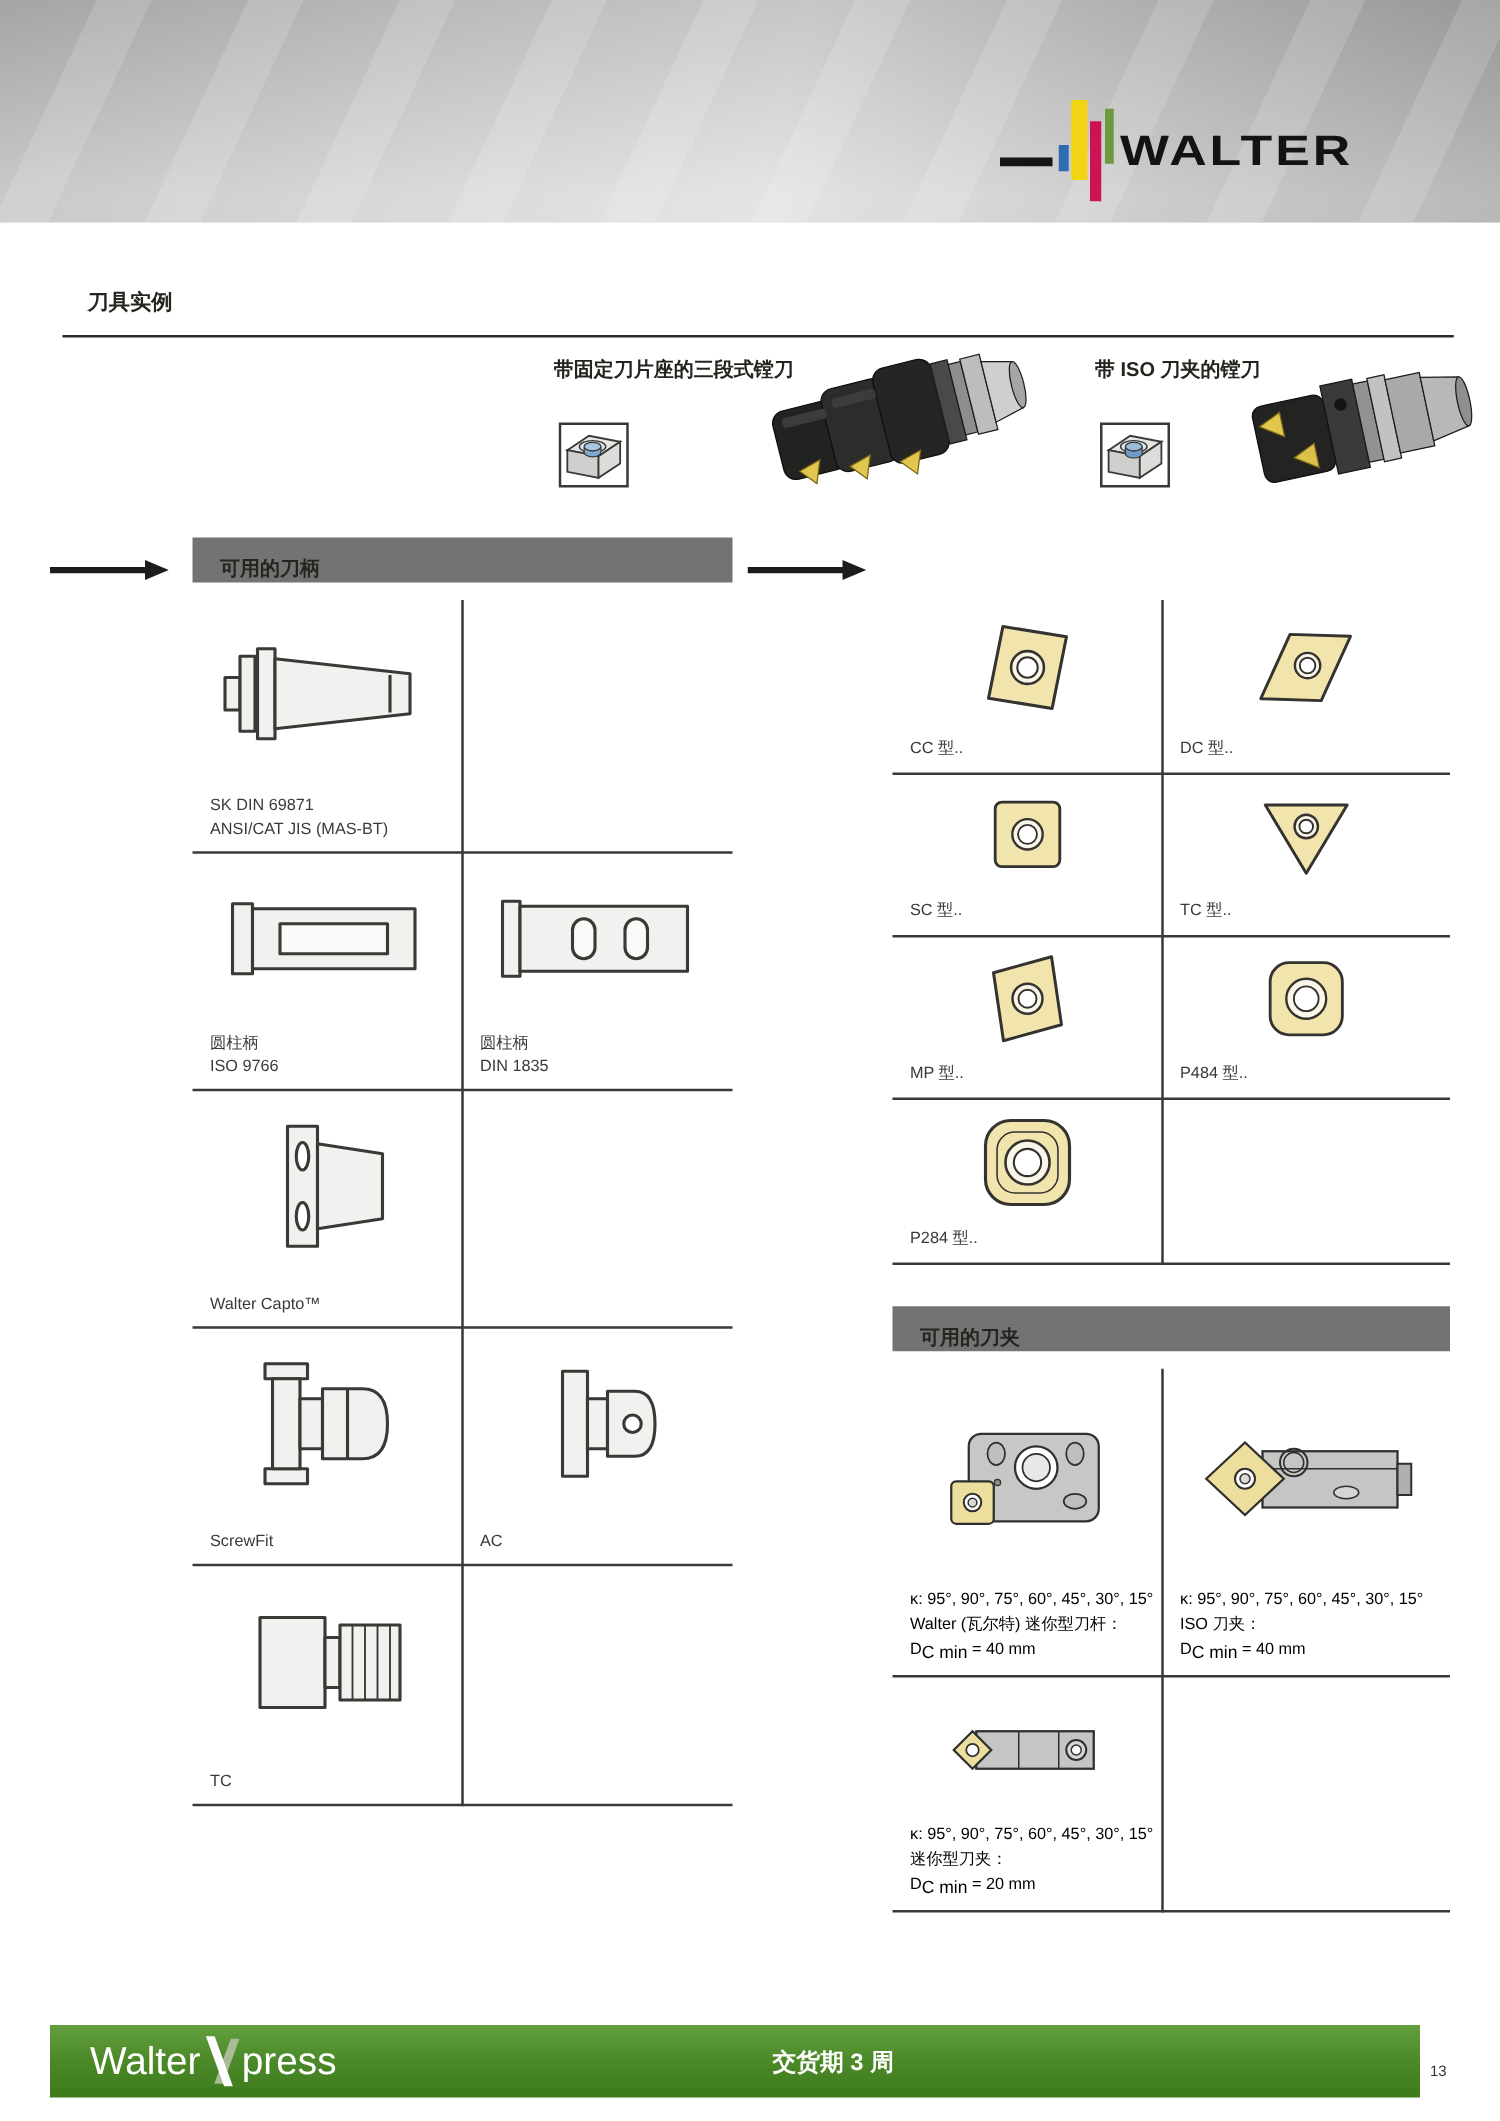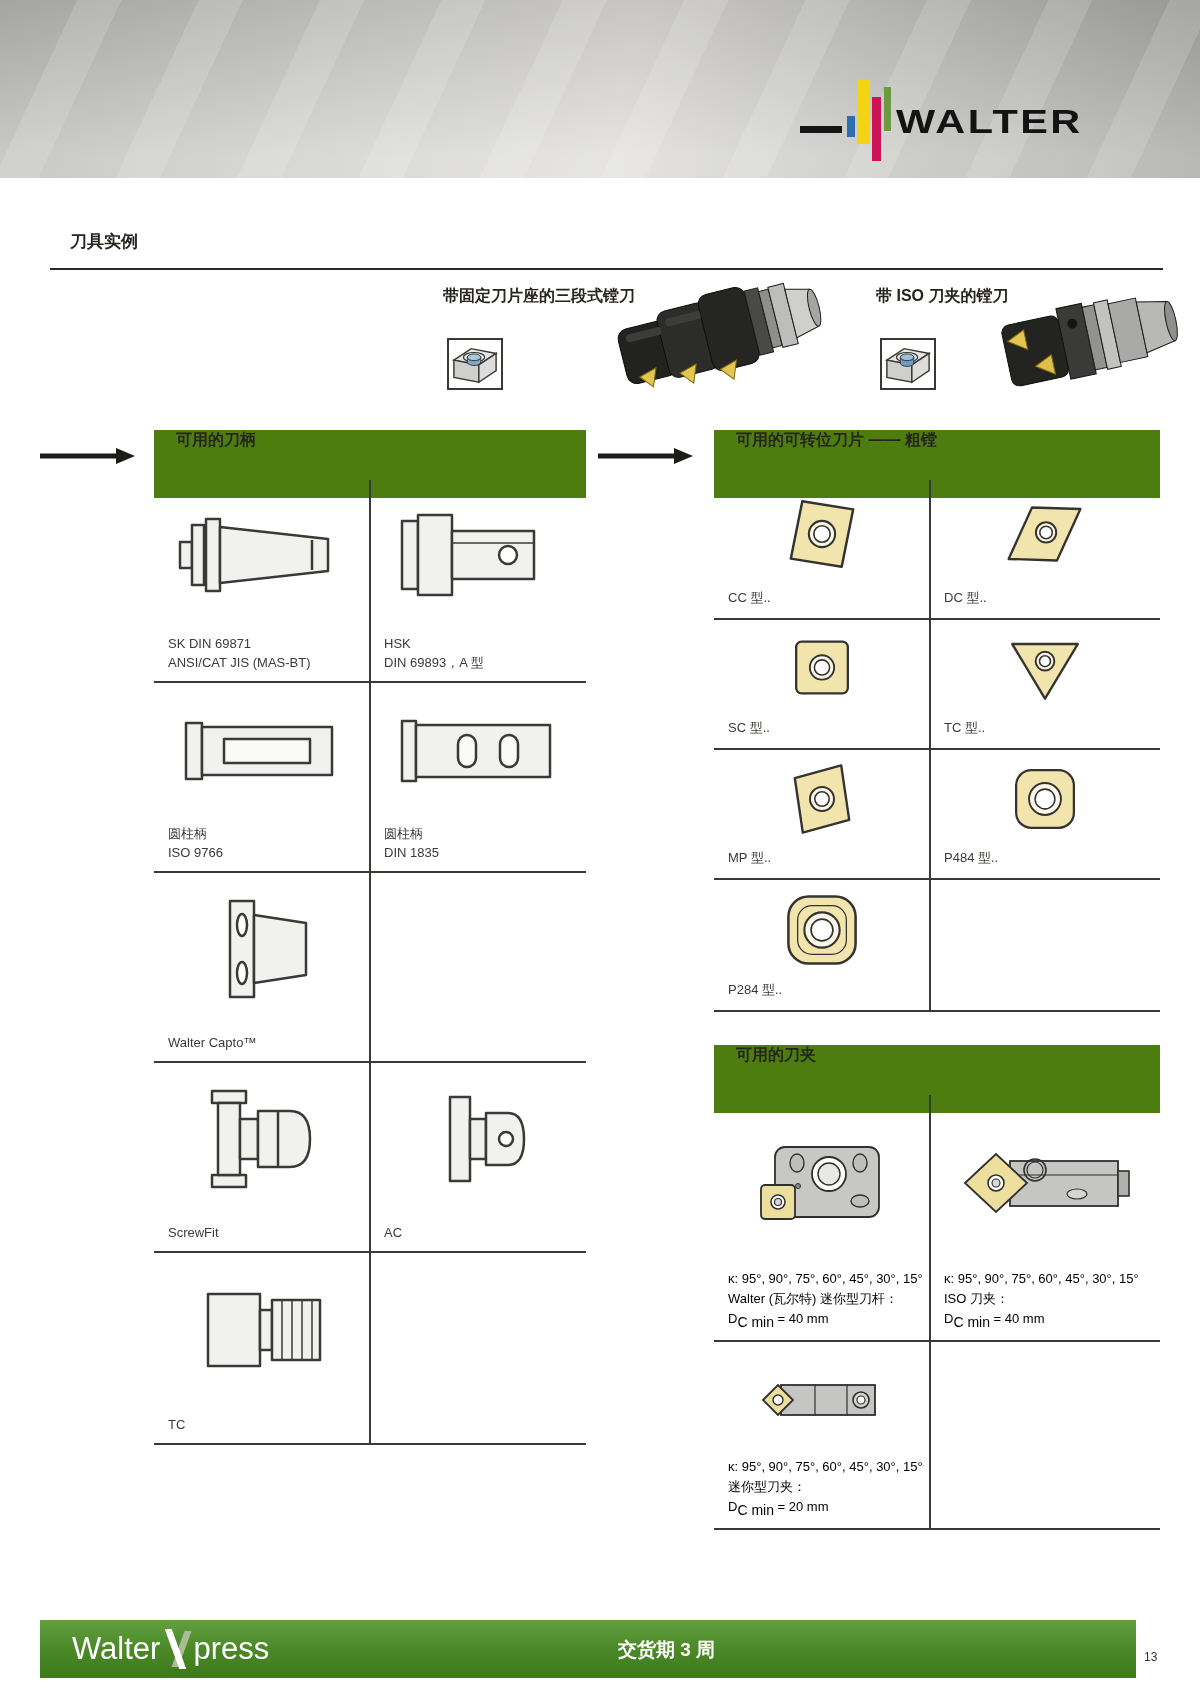--- a/index.html
+++ b/index.html
@@ -28,21 +28,21 @@
 
   
   .example-label { position:absolute; font-size:16px; font-weight:bold; color:#26241e; }
   .icon-box { position:absolute; width:56px; height:52px; background:#fff; border:2px solid #3a3834; box-sizing:border-box; }
   .tool-photo { position:absolute; }
 
   
   .flow-arrow { position:absolute; }
 
   
-  .bar-header { position:absolute; height:68px; background:#4d7c0f; display:flex; align-items:flex-start;
+  .bar-header { position:absolute; height:36px; background:#737373; display:flex; align-items:flex-end;
     padding-left:22px; box-sizing:border-box; font-size:16px; font-weight:bold; color:#26241e; }
 
   
   .grid { position:absolute; }
   .grid .vline { position:absolute; width:2px; background:#3b3935; }
   .grow { display:flex; border-bottom:2px solid #3b3935; box-sizing:border-box; position:relative; }
   .gcell { position:relative; box-sizing:border-box; }
   .cell-img { position:absolute; left:0; right:0; top:4px; bottom:56px; display:flex; align-items:center; justify-content:center; }
   .cell-img.tall { bottom:40px; }
   .cell-label { position:absolute; left:14px; right:6px; bottom:8px; font-size:13px; line-height:1.45; color:#3b3a36; }
@@ -170,37 +170,20 @@
               <polygon points="48,32 156,44 156,76 48,88"></polygon>
               <line x1="140" y1="45" x2="140" y2="75"></line>
             </g>
           </svg>
         </div>
         <div class="cell-label">
           <div>SK DIN 69871</div>
             <div>ANSI/CAT JIS (MAS-BT)</div>
         </div>
       </div>
-      <div class="gcell" style="width:216px;">
-        <div class="cell-img">
-          <svg width="180" height="120" viewBox="0 0 180 120">
-            <g stroke="#3b3935" stroke-width="2.5" fill="#f1f1ef" stroke-linejoin="round">
-              <rect x="14" y="26" width="16" height="68"></rect>
-              <rect x="30" y="20" width="34" height="80"></rect>
-              <rect x="64" y="36" width="82" height="48"></rect>
-              <circle cx="120" cy="60" r="9" fill="#ffffff"></circle>
-              <line x1="64" y1="48" x2="146" y2="48" stroke-width="1.5"></line>
-            </g>
-          </svg>
-        </div>
-        <div class="cell-label">
-          <div>HSK</div>
-            <div>DIN 69893，A 型</div>
-        </div>
-      </div>
     </div>
 
     <div class="grow" style="height:190px;">
       <div class="gcell" style="width:216px;">
         <div class="cell-img">
           <svg width="180" height="110" viewBox="0 0 180 110">
             <g stroke="#3b3935" stroke-width="2.5" fill="#f1f1ef" stroke-linejoin="round">
               <rect x="14" y="27" width="16" height="56"></rect>
               <rect x="30" y="31" width="130" height="48"></rect>
               <rect x="52" y="43" width="86" height="24" fill="#fafaf8"></rect>
@@ -299,23 +282,20 @@
           </svg>
         </div>
         <div class="cell-label">
           <div>TC</div>
         </div>
       </div>
       <div class="gcell" style="width:216px;"></div>
     </div>
   </div>
 
-  <div class="bar-header" style="left:714px; top:430px; width:446px;">
-    <span>可用的可转位刀片 —— 粗镗</span>
-  </div>
 
   <div class="grid" style="left:714px; top:480px; width:446px;">
     <div class="vline" style="left:215px; top:0; height:532px;"></div>
 
     <div class="grow" style="height:140px;">
       <div class="gcell" style="width:216px;">
         <div class="cell-img" style="bottom:34px;">
           <svg width="82" height="82" viewBox="0 0 100 100">
             <polygon points="26,10 88,20 74,90 12,80" fill="#f1e5ad" stroke="#35332f" stroke-width="3" stroke-linejoin="round"></polygon>
             <circle cx="50" cy="50" r="16" fill="#fbf7e8" stroke="#35332f" stroke-width="2.5"></circle>

